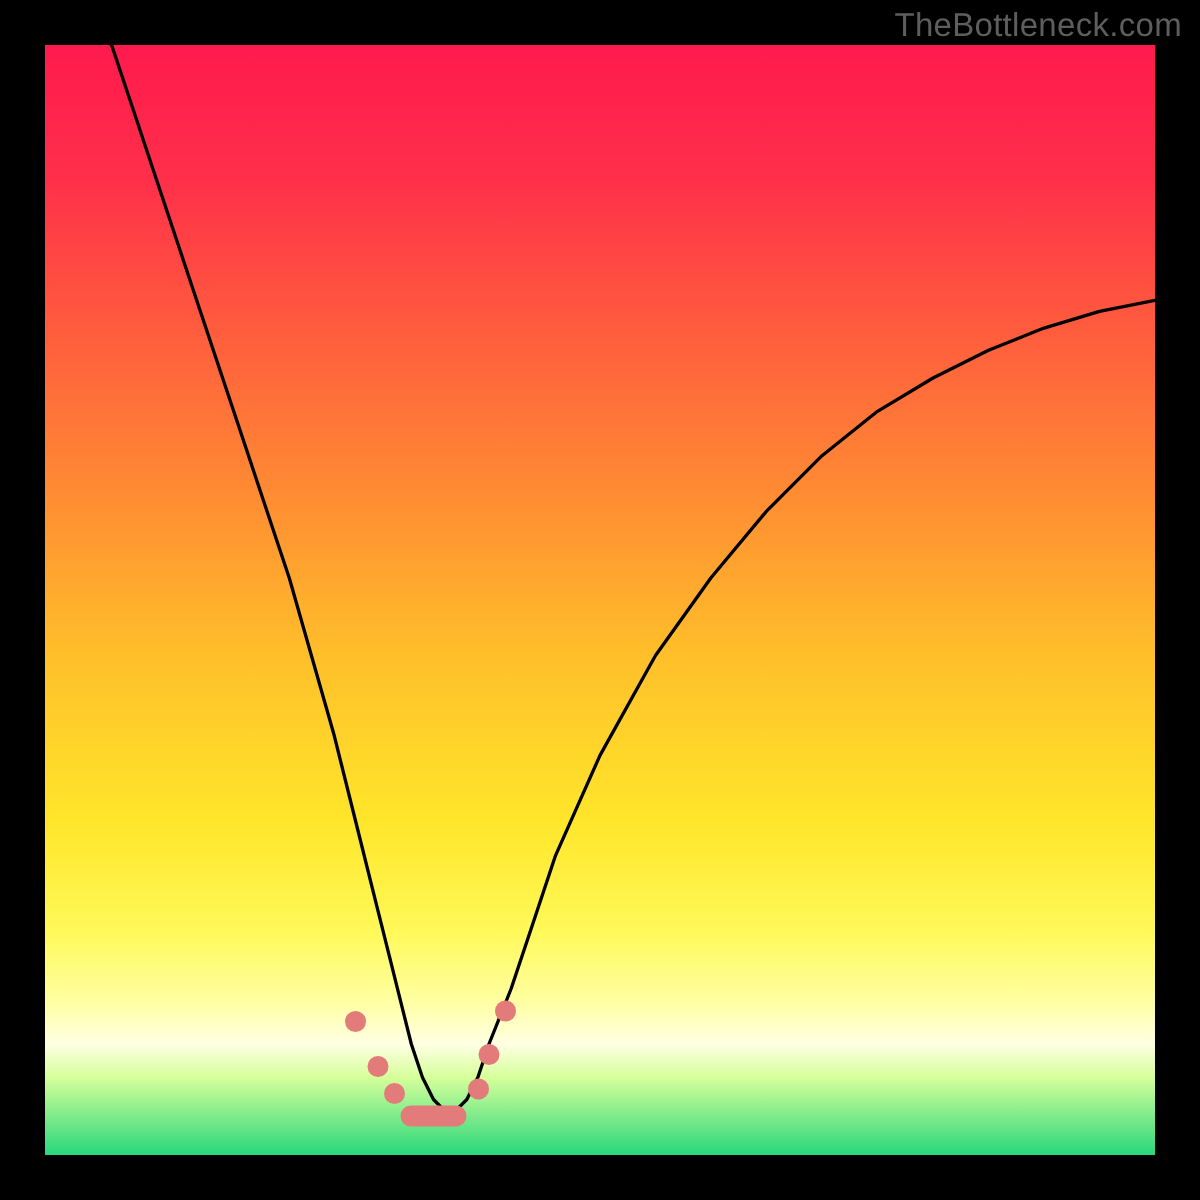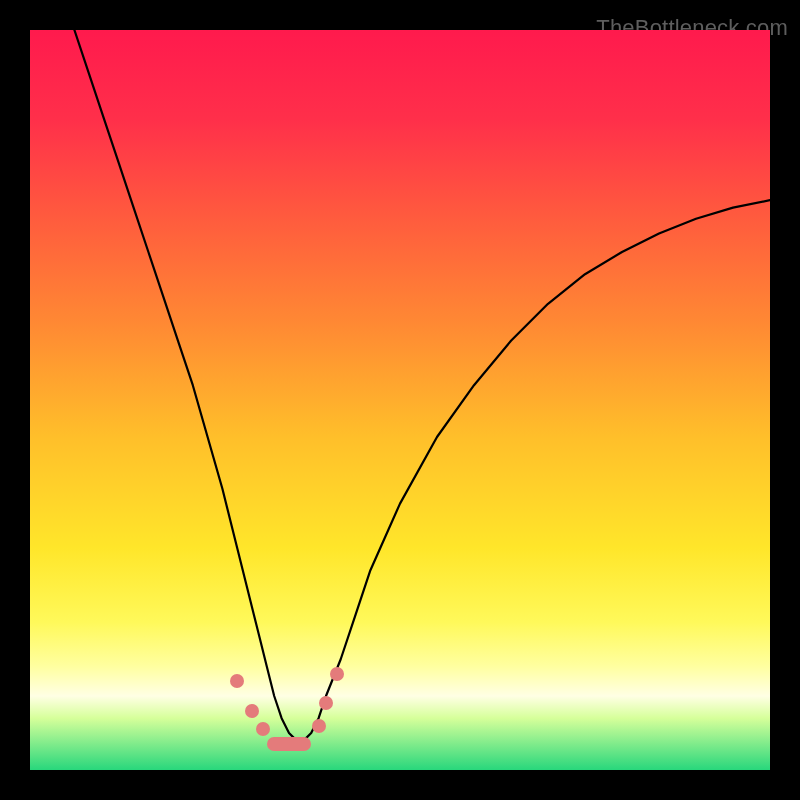--- a/index.html
+++ b/index.html
@@ -53,21 +53,21 @@
     color: #5e5e5e;
     font-size: 22px;
     font-weight: 500;
     letter-spacing: 0.2px;
   }
 </style>
 </head>
 <body>
 
 <div class="frame">
-  <div class="watermark" style="top:4px; right:12px;margin-top:11px;">TheBottleneck.com</div>
+  <div class="watermark" style="top:4px; right:12px;">TheBottleneck.com</div>
 
   <div class="plot-area">
     <div class="gradient" id="bg-gradient" style="background: linear-gradient(rgb(255, 26, 77) 0%, rgb(255, 47, 74) 12%, rgb(255, 90, 62) 25%, rgb(255, 138, 51) 40%, rgb(255, 191, 42) 55%, rgb(255, 230, 42) 70%, rgb(255, 249, 90) 80%, rgb(255, 255, 160) 86%, rgb(255, 255, 228) 90%, rgb(214, 255, 154) 93%, rgb(40, 215, 124) 100%);"></div>
     <svg class="curve" id="curve-svg" viewBox="0 0 740 740" preserveAspectRatio="none">
         <path d="M44.40 0.00 L59.20 44.40 L74.00 88.80 L88.80 133.20 L103.60 177.60 L118.40 222.00 L133.20 266.40 L148.00 310.80 L162.80 355.20 L177.60 407.00 L192.40 458.80 L207.20 518.00 L222.00 577.20 L229.40 606.80 L236.80 636.40 L244.20 666.00 L251.60 688.20 L259.00 703.00 L266.40 710.40 L273.80 710.40 L281.20 703.00 L288.60 688.20 L296.00 666.00 L310.80 629.00 L325.60 584.60 L340.40 540.20 L370.00 473.60 L407.00 407.00 L444.00 355.20 L481.00 310.80 L518.00 273.80 L555.00 244.20 L592.00 222.00 L629.00 203.50 L666.00 188.70 L703.00 177.60 L740.00 170.20" fill="none" stroke="#000000" stroke-width="2.2" stroke-linecap="round" stroke-linejoin="round"></path>
       </svg>
     <div id="markers-layer">
         <div class="dot" style="background: rgb(228, 123, 123); left: 207.2px; top: 651.2px;"></div>
         <div class="dot" style="background: rgb(228, 123, 123); left: 222px; top: 680.8px;"></div>
         <div class="dot" style="background: rgb(228, 123, 123); left: 233.1px; top: 699.3px;"></div>

